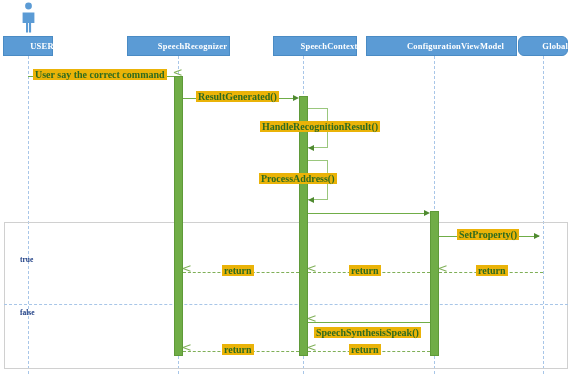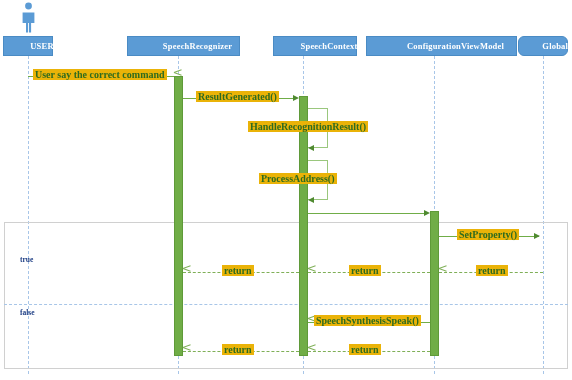--- a/index.html
+++ b/index.html
@@ -63,21 +63,21 @@
   <div class="actor" style="left:20px;top:2px;width:17px;height:32px;">
     <svg width="17" height="32" viewBox="0 0 17 32">
       <circle cx="8.5" cy="4" r="3.4" fill="#5b9bd5"></circle>
       <path d="M2.6 10.5 h11.8 v10.5 h-3.3 v9.5 h-2.1 v-9.5 h-0.9 v9.5 h-2.1 v-9.5 h-3.4 z" fill="#5b9bd5"></path>
     </svg>
   </div>
 
   <div class="ll-box" style="left:3px;top:36px;width:50px;">
     <span>USER</span>
   </div>
-  <div class="ll-box" style="left:127px;top:36px;width:113px;">
+  <div class="ll-box" style="left:127px;top:36px;width:103px;">
     <span>SpeechRecognizer</span>
   </div>
   <div class="ll-box" style="left:261px;top:36px;width:84px;margin-left:12px;">
     <span>SpeechContext</span>
   </div>
   <div class="ll-box" style="left:366px;top:36px;width:151px;">
     <span>ConfigurationViewModel</span>
   </div>
   <div class="ll-box" style="left:518px;top:36px;width:50px;border-radius:6px;">
     <span>Globals</span>
@@ -103,21 +103,21 @@
   <div class="msg" style="left:28px;top:76px;width:146px;"></div>
   <div class="ah-open right" style="left:167px;top:72px;"></div>
   <div class="lbl" style="left:33px;top:69px;">User say the correct command</div>
 
   <div class="msg" style="left:183px;top:98px;width:114px;"></div>
   <div class="ah ah-r" style="left:293px;top:94.5px;"></div>
   <div class="lbl" style="left:196px;top:91px;">ResultGenerated()</div>
 
   <div class="loop" style="left:308px;top:108px;width:20px;height:40px;"></div>
   <div class="ah ah-l" style="left:308px;top:144.5px;"></div>
-  <div class="lbl" style="left:248px;top:121px;text-align:right;">HandleRecognitionResult()</div>
+  <div class="lbl" style="left:260px;top:121px;text-align:right;">HandleRecognitionResult()</div>
 
   <div class="loop" style="left:308px;top:160px;width:20px;height:40px;"></div>
   <div class="ah ah-l" style="left:308px;top:196.5px;"></div>
   <div class="lbl" style="left:259px;top:173px;">ProcessAddress()</div>
 
   <div class="msg" style="left:308px;top:213px;width:120px;"></div>
   <div class="ah ah-r" style="left:424px;top:209.5px;"></div>
 
   <div class="msg" style="left:439px;top:236px;width:100px;"></div>
   <div class="ah ah-r" style="left:534px;top:232.5px;"></div>
@@ -130,21 +130,21 @@
   <div class="msg dash" style="left:308px;top:272px;width:122px;"></div>
   <div class="ah-open left" style="left:308px;top:268px;"></div>
   <div class="lbl" style="left:349px;top:265px;">return</div>
 
   <div class="msg dash" style="left:183px;top:272px;width:116px;"></div>
   <div class="ah-open left" style="left:183px;top:268px;"></div>
   <div class="lbl" style="left:222px;top:265px;">return</div>
 
   <div class="msg" style="left:308px;top:322px;width:122px;"></div>
   <div class="ah-open left" style="left:308px;top:318px;"></div>
-  <div class="lbl" style="left:314px;top:315px;">SpeechSynthesisSpeak()</div>
+  <div class="lbl" style="left:314px;top:327px;">SpeechSynthesisSpeak()</div>
 
   <div class="msg dash" style="left:308px;top:351px;width:122px;"></div>
   <div class="ah-open left" style="left:308px;top:347px;"></div>
   <div class="lbl" style="left:349px;top:344px;">return</div>
 
   <div class="msg dash" style="left:183px;top:351px;width:116px;"></div>
   <div class="ah-open left" style="left:183px;top:347px;"></div>
   <div class="lbl" style="left:222px;top:344px;">return</div>
 
 </div>

